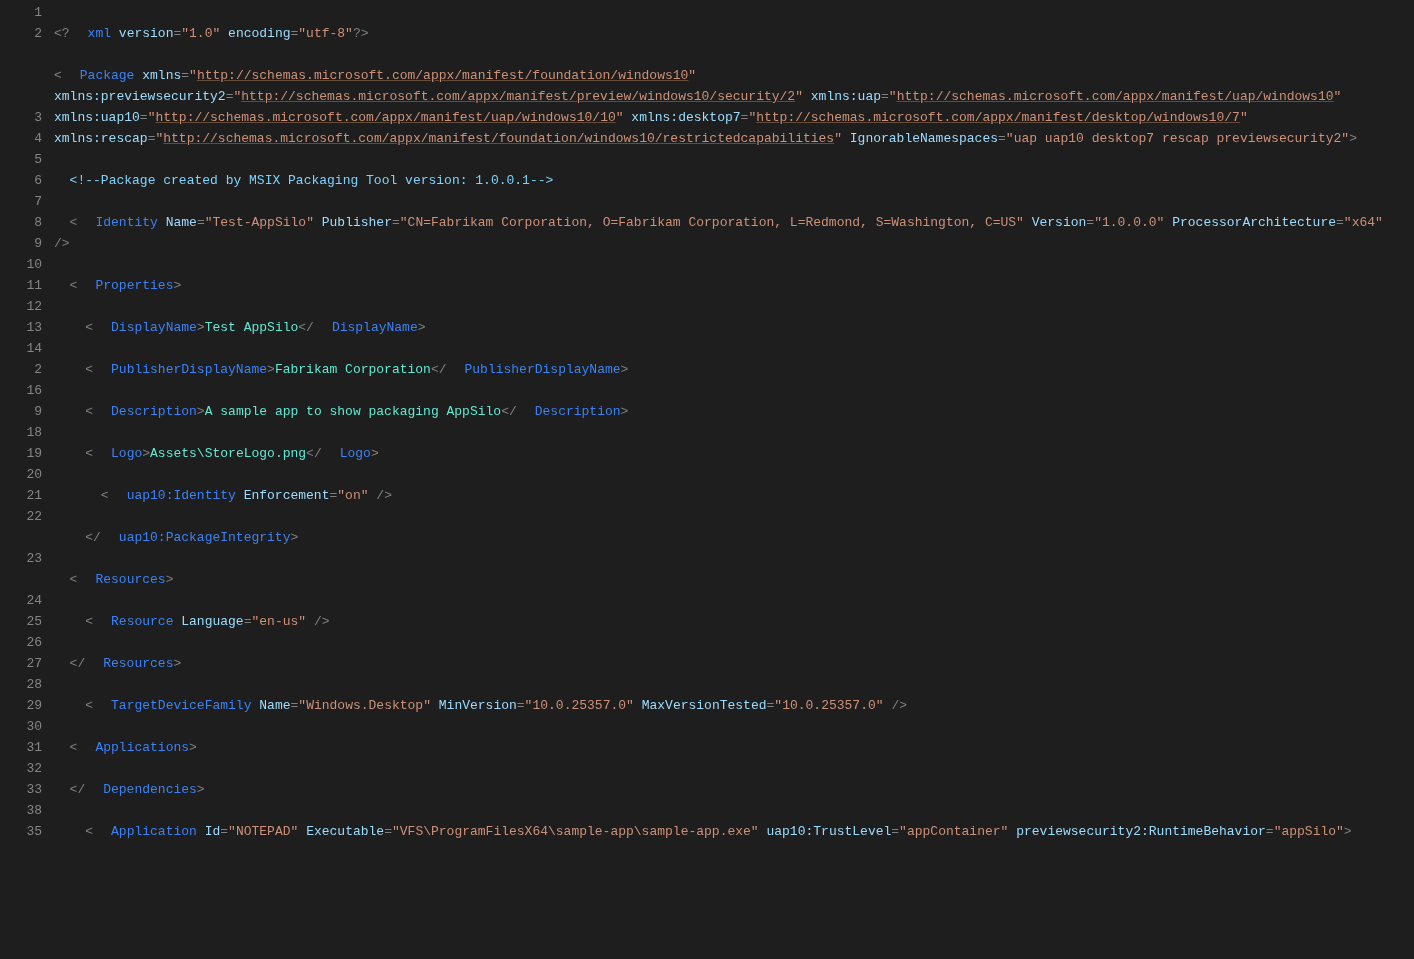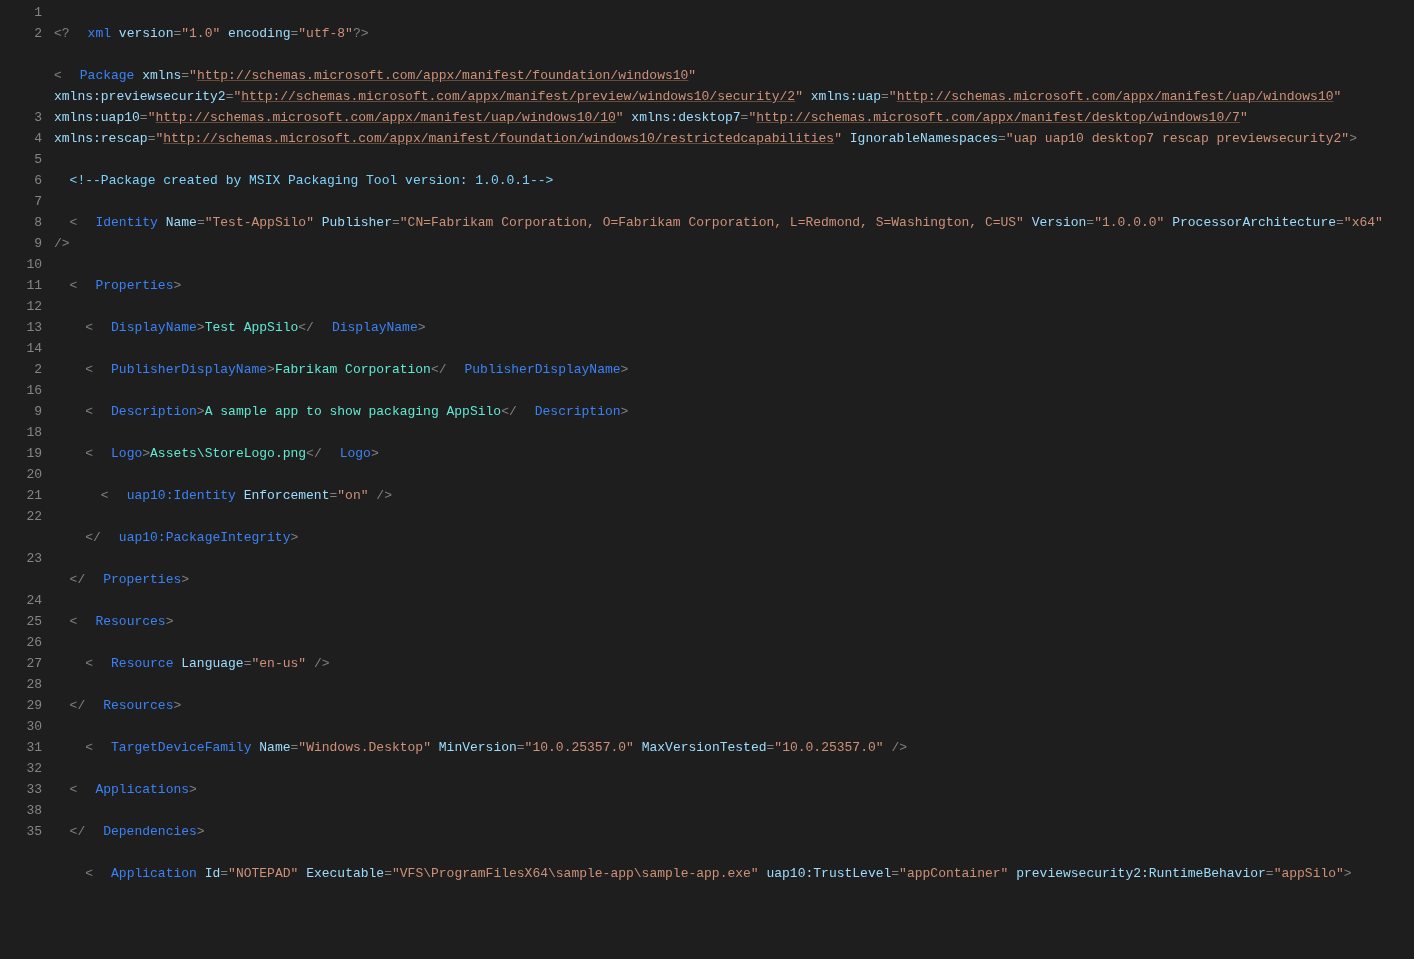--- a/index.html
+++ b/index.html
@@ -100,21 +100,20 @@
 <div class="line"><span class="angle">&lt;</span><span class="tag">Package</span> <span class="attr">xmlns</span><span class="angle">=</span><span class="str">"</span><span class="url">http://schemas.microsoft.com/appx/manifest/foundation/windows10</span><span class="str">"</span> <span class="attr">xmlns:previewsecurity2</span><span class="angle">=</span><span class="str">"</span><span class="url">http://schemas.microsoft.com/appx/manifest/preview/windows10/security/2</span><span class="str">"</span> <span class="attr">xmlns:uap</span><span class="angle">=</span><span class="str">"</span><span class="url">http://schemas.microsoft.com/appx/manifest/uap/windows10</span><span class="str">"</span> <span class="attr">xmlns:uap10</span><span class="angle">=</span><span class="str">"</span><span class="url">http://schemas.microsoft.com/appx/manifest/uap/windows10/10</span><span class="str">"</span> <span class="attr">xmlns:desktop7</span><span class="angle">=</span><span class="str">"</span><span class="url">http://schemas.microsoft.com/appx/manifest/desktop/windows10/7</span><span class="str">"</span> <span class="attr">xmlns:rescap</span><span class="angle">=</span><span class="str">"</span><span class="url">http://schemas.microsoft.com/appx/manifest/foundation/windows10/restrictedcapabilities</span><span class="str">"</span> <span class="attr">IgnorableNamespaces</span><span class="angle">=</span><span class="str">"<span>uap uap10 desktop7 rescap previewsecurity2</span>"</span><span class="angle">&gt;</span></div>
 <div class="line">  <span class="comment">&lt;!--<span>Package created by MSIX Packaging Tool version: 1.0.0.1</span>--&gt;</span></div>
 <div class="line">  <span class="angle">&lt;</span><span class="tag">Identity</span> <span class="attr">Name</span><span class="angle">=</span><span class="str">"<span>Test-AppSilo</span>"</span> <span class="attr">Publisher</span><span class="angle">=</span><span class="str">"<span>CN=Fabrikam Corporation, O=Fabrikam Corporation, L=Redmond, S=Washington, C=US</span>"</span> <span class="attr">Version</span><span class="angle">=</span><span class="str">"<span>1.0.0.0</span>"</span> <span class="attr">ProcessorArchitecture</span><span class="angle">=</span><span class="str">"<span>x64</span>"</span> <span class="angle">/&gt;</span></div>
 <div class="line">  <span class="angle">&lt;</span><span class="tag">Properties</span><span class="angle">&gt;</span></div>
 <div class="line">    <span class="angle">&lt;</span><span class="tag">DisplayName</span><span class="angle">&gt;</span><span class="txt">Test AppSilo</span><span class="angle">&lt;/</span><span class="tag">DisplayName</span><span class="angle">&gt;</span></div>
 <div class="line">    <span class="angle">&lt;</span><span class="tag">PublisherDisplayName</span><span class="angle">&gt;</span><span class="txt">Fabrikam Corporation</span><span class="angle">&lt;/</span><span class="tag">PublisherDisplayName</span><span class="angle">&gt;</span></div>
 <div class="line">    <span class="angle">&lt;</span><span class="tag">Description</span><span class="angle">&gt;</span><span class="txt">A sample app to show packaging AppSilo</span><span class="angle">&lt;/</span><span class="tag">Description</span><span class="angle">&gt;</span></div>
 <div class="line">    <span class="angle">&lt;</span><span class="tag">Logo</span><span class="angle">&gt;</span><span class="txt">Assets\StoreLogo.png</span><span class="angle">&lt;/</span><span class="tag">Logo</span><span class="angle">&gt;</span></div>
 <div class="line">      <span class="angle">&lt;</span><span class="tag">uap10:Identity</span> <span class="attr">Enforcement</span><span class="angle">=</span><span class="str">"<span>on</span>"</span> <span class="angle">/&gt;</span></div>
 <div class="line">    <span class="angle">&lt;/</span><span class="tag">uap10:PackageIntegrity</span><span class="angle">&gt;</span></div>
-<div class="line">  <span class="angle">&lt;/</span><span class="tag">Properties</span><span class="angle">&gt;</span></div>
 <div class="line">  <span class="angle">&lt;</span><span class="tag">Resources</span><span class="angle">&gt;</span></div>
 <div class="line">    <span class="angle">&lt;</span><span class="tag">Resource</span> <span class="attr">Language</span><span class="angle">=</span><span class="str">"<span>en-us</span>"</span> <span class="angle">/&gt;</span></div>
 <div class="line">  <span class="angle">&lt;/</span><span class="tag">Resources</span><span class="angle">&gt;</span></div>
 <div class="line">    <span class="angle">&lt;</span><span class="tag">TargetDeviceFamily</span> <span class="attr">Name</span><span class="angle">=</span><span class="str">"<span>Windows.Desktop</span>"</span> <span class="attr">MinVersion</span><span class="angle">=</span><span class="str">"<span>10.0.25357.0</span>"</span> <span class="attr">MaxVersionTested</span><span class="angle">=</span><span class="str">"<span>10.0.25357.0</span>"</span> <span class="angle">/&gt;</span></div>
 <div class="line">  <span class="angle">&lt;</span><span class="tag">Applications</span><span class="angle">&gt;</span></div>
 <div class="line">  <span class="angle">&lt;/</span><span class="tag">Dependencies</span><span class="angle">&gt;</span></div>
 <div class="line">    <span class="angle">&lt;</span><span class="tag">Application</span> <span class="attr">Id</span><span class="angle">=</span><span class="str">"<span>NOTEPAD</span>"</span> <span class="attr">Executable</span><span class="angle">=</span><span class="str">"<span>VFS\ProgramFilesX64\sample-app\sample-app.exe</span>"</span> <span class="attr">uap10:TrustLevel</span><span class="angle">=</span><span class="str">"<span>appContainer</span>"</span> <span class="attr">previewsecurity2:RuntimeBehavior</span><span class="angle">=</span><span class="str">"<span>appSilo</span>"</span><span class="angle">&gt;</span></div>
 
 
 

